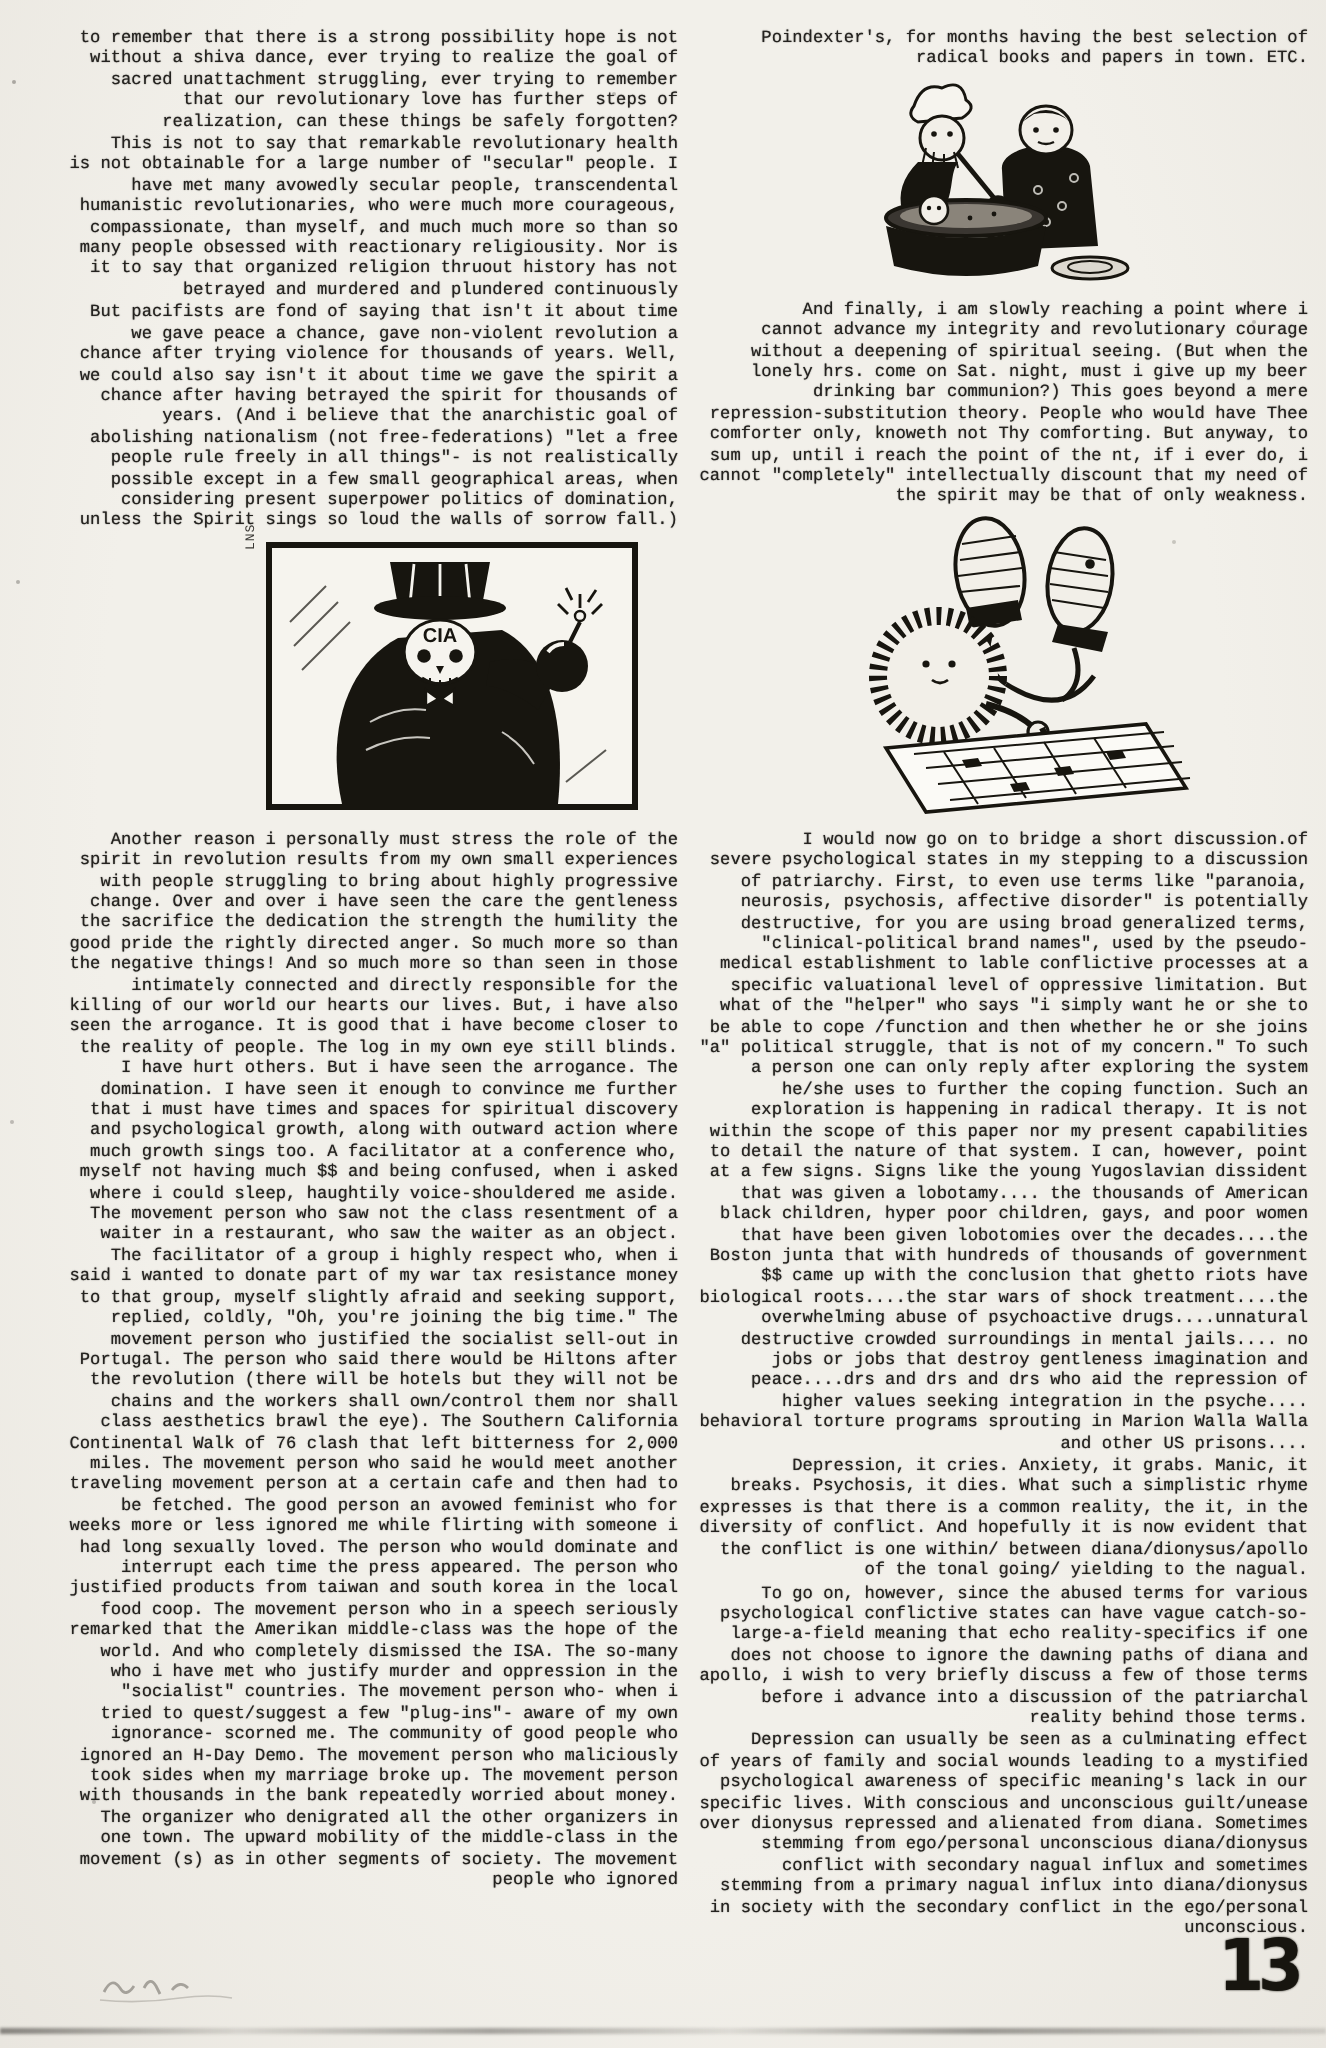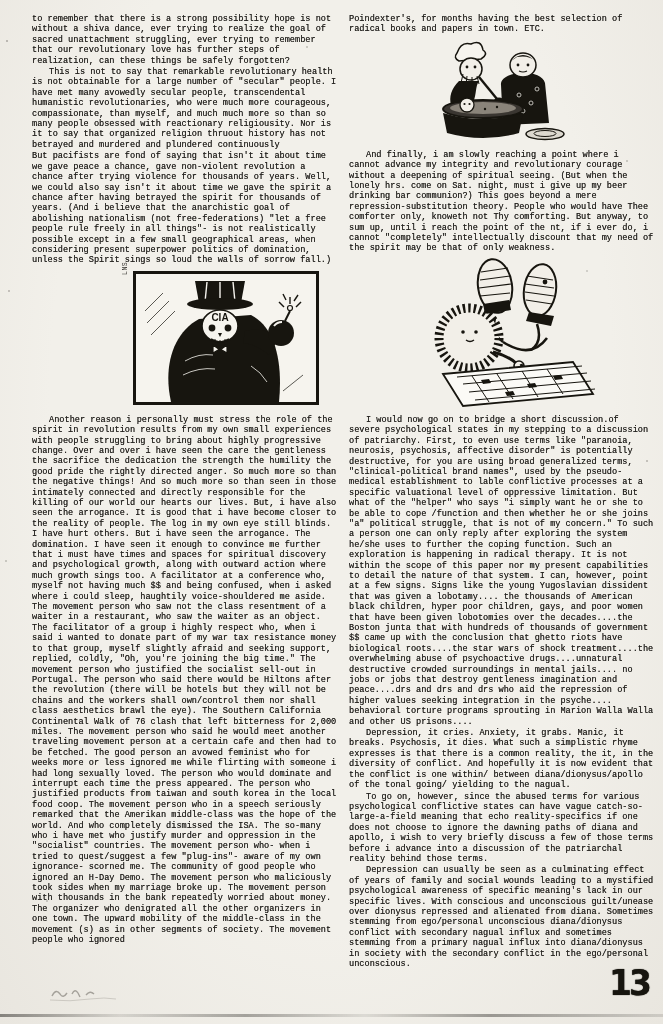--- a/index.html
+++ b/index.html
@@ -6,21 +6,21 @@
   .page{
     position:relative;
     width:663px;height:1024px;
     margin:0 auto;
     background:
       radial-gradient(ellipse at 50% 40%, #f2f0ea 60%, #e9e6df 100%);
     overflow:hidden;
     font-family:"Liberation Mono","DejaVu Sans Mono",monospace;
     color:#24221f;
   }
-  .col{position:absolute;top:14px;}
+  .col{position:absolute;top:14px;text-align:right;}
   .col-left{left:32px;width:307px;}
   .col-right{left:349px;width:305px;}
   p.tw{
     margin:0 0 1px 0;
     font-size:8.6px;
     line-height:10.4px;
     letter-spacing:0px;
     text-shadow:0 0 0.6px rgba(30,28,24,.75);
     white-space:normal;
   }

